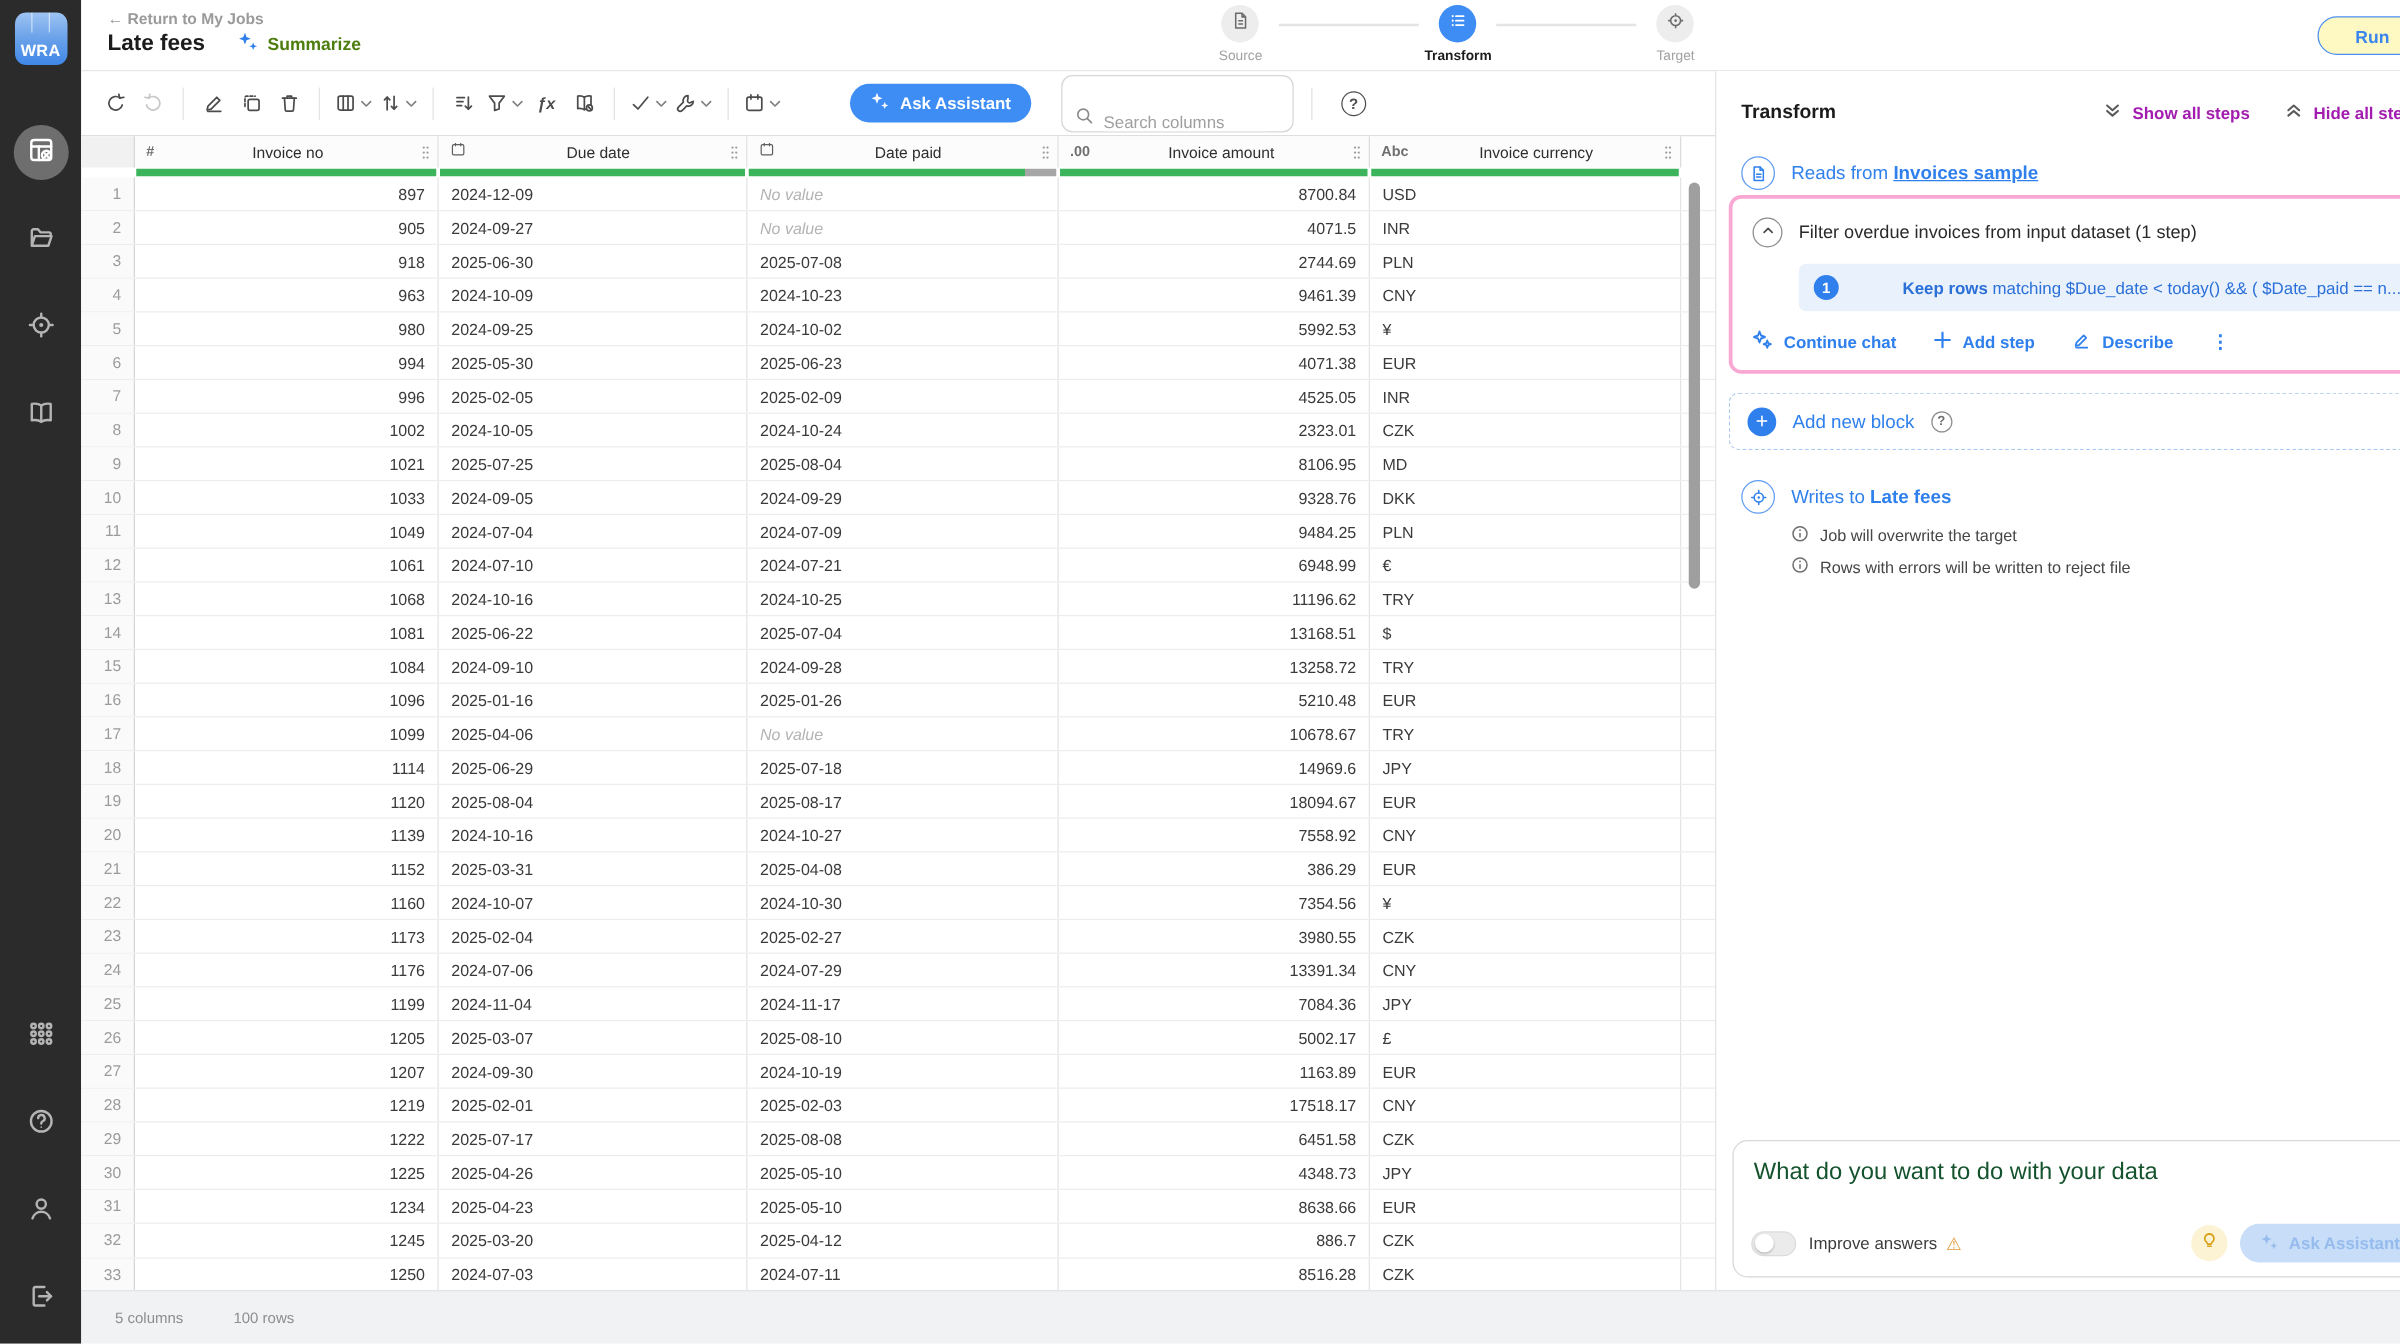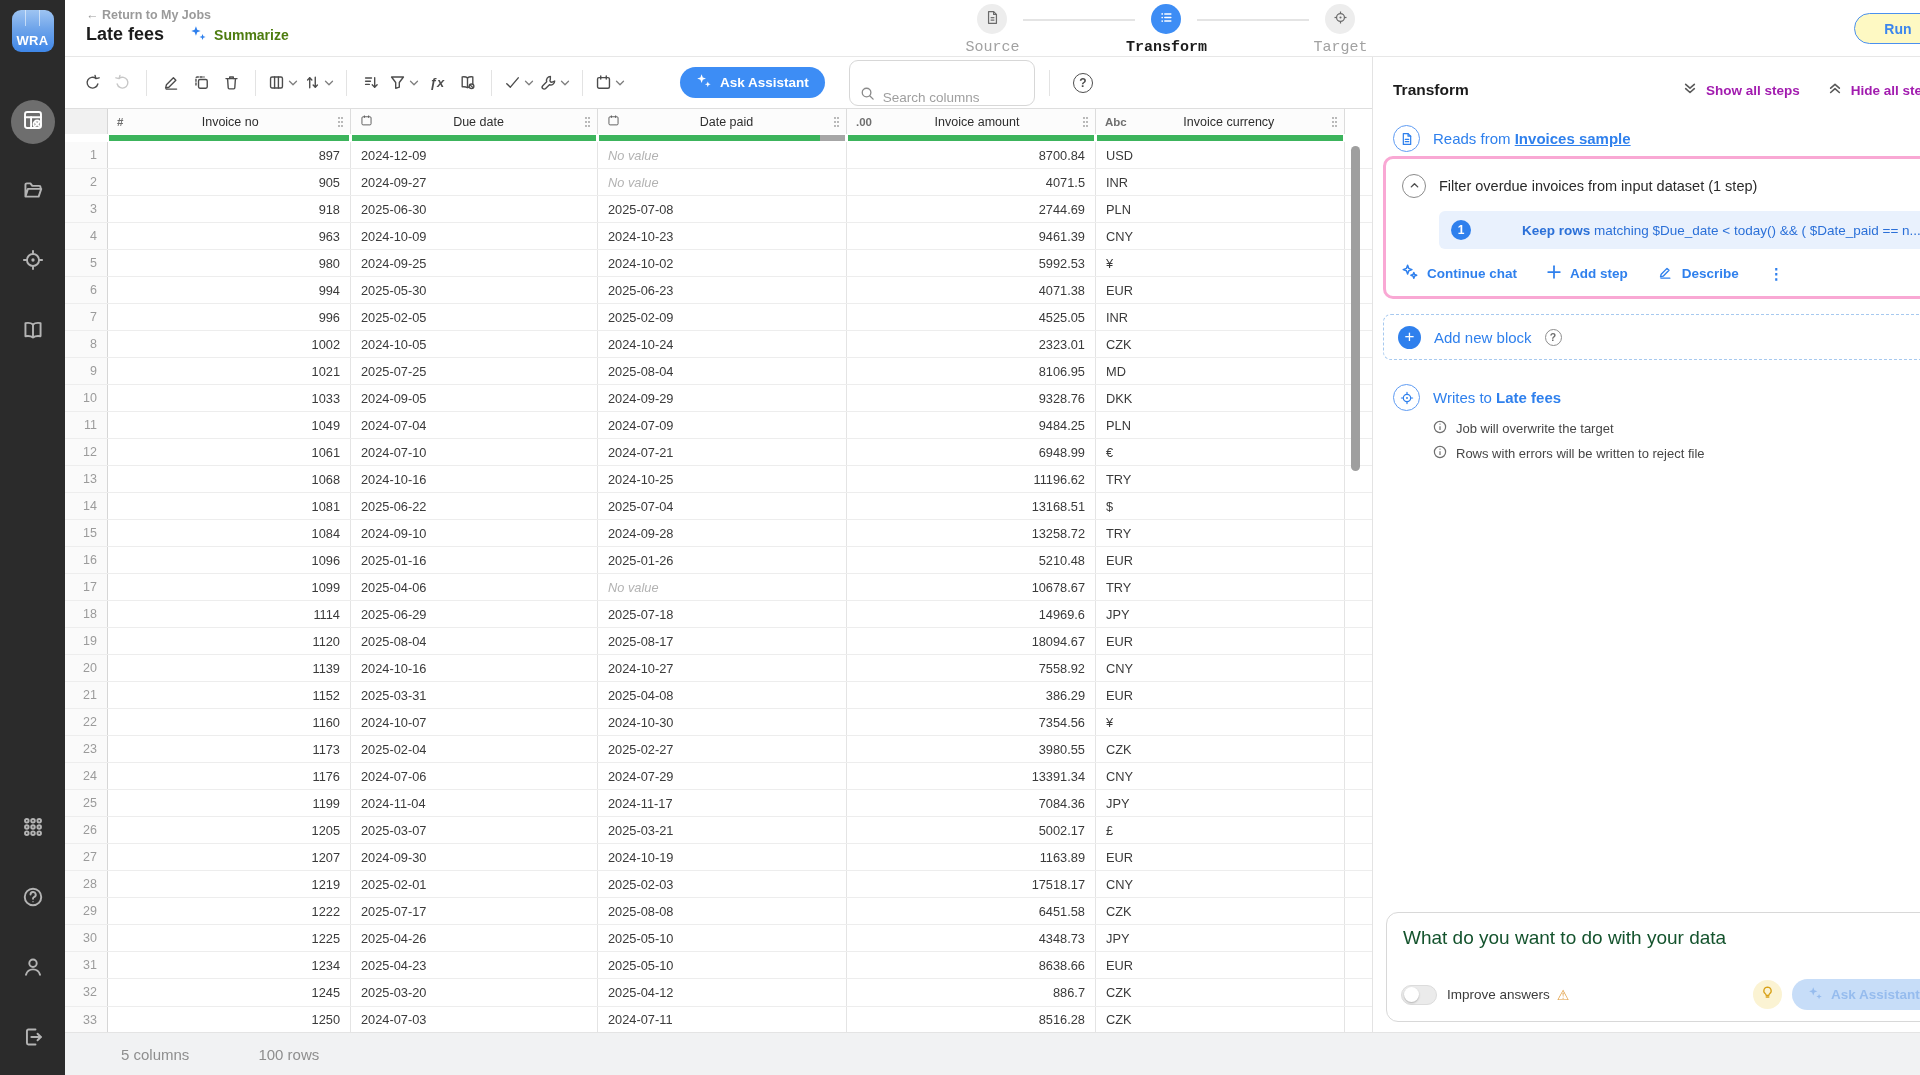--- a/index.html
+++ b/index.html
@@ -27,21 +27,21 @@
   
   .topbar { height:57px; border-bottom:1px solid #e7e7e7; position:relative; background:#fff; flex:0 0 57px; }
   .back { position:absolute; left:21px; top:8px; font-size:12.5px; font-weight:600; color:#9a9a9a; cursor:pointer; }
   .title-row { position:absolute; left:21px; top:24px; display:flex; align-items:center; gap:26px; }
   .page-title { font-size:18px; font-weight:bold; color:#1c1c1c; }
   .summarize { display:flex; align-items:center; gap:7px; color:#4d7c0f; font-size:14px; font-weight:bold; cursor:pointer; }
   .stepper { position:absolute; left:50%; top:4px; transform:translateX(-52px); display:flex; align-items:flex-start; }
   .step { display:flex; flex-direction:column; align-items:center; width:62px; }
   .step-circle { width:30px; height:30px; border-radius:50%; background:#ededed; display:flex; align-items:center; justify-content:center; }
   .step-circle.active { background:#3d8df5; }
-  .step-label { margin-top:5px; font-size:15px; color:#a2a2a2;font-family:Liberation Mono, monospace; }
+  .step-label { margin-top:5px; font-size:11px; color:#a2a2a2; }
   .step-label.active { color:#1c1c1c; font-weight:bold; }
   .step-line { width:112px; height:2px; background:#e4e4e4; margin-top:15px; }
   .run-btn { position:absolute; right:20px; top:13px; width:88px; height:31px; border:1.6px solid #4a90ef; border-radius:16px;
     color:#3b86ee; font-size:14px; font-weight:600; background:#fef9c3; display:flex; align-items:center; justify-content:center; cursor:pointer; }
 
   
   .content { flex:1; display:flex; min-height:0; }
   .main { width:1307px; flex:0 0 1307px; display:flex; flex-direction:column; background:#fff; }
 
   
@@ -127,21 +127,21 @@
   .toggle .knob { position:absolute; left:2px; top:1.5px; width:15px; height:15px; border-radius:50%; background:#fff; box-shadow:0 1px 2px rgba(0,0,0,.25); }
   .toggle-label { margin-left:10px; font-size:13.5px; color:#3c3c3c; }
   .warn { margin-left:7px; color:#e09b3d; font-size:14px; }
   .bulb-circle { margin-left:auto; width:29px; height:29px; border-radius:50%; background:#fbf3d3; display:flex; align-items:center; justify-content:center; cursor:pointer; }
   .bulb-circle svg { stroke:#d8a117; fill:none; stroke-width:1.4; stroke-linecap:round; stroke-linejoin:round; }
   .ask-disabled { margin-left:10px; height:31px; padding:0 16px; border-radius:16px; background:#c7ddf8; color:#96bcee;
     font-size:13.5px; font-weight:bold; display:flex; align-items:center; gap:8px; }
 
   
   .footer { height:43px; flex:0 0 43px; background:#f1f2f3; border-top:1px solid #e4e4e4; display:flex; align-items:center; padding-left:27px; gap:40px; }
-  .foot-txt { font-size:15px; color:#8e8e8e;margin-left:29px; }
+  .foot-txt { font-size:12px; color:#8e8e8e; }
 </style>
 </head>
 <body>
 
 <div class="app">
 
   <div class="sidebar">
     <div class="logo">WRA</div>
     <div class="nav-top">
       <div class="nav-item active">
@@ -718,21 +718,21 @@
                 <div class="td cw1 num">1199</div>
                 <div class="td cw2">2024-11-04</div>
                 <div class="td cw3">2024-11-17</div>
                 <div class="td cw4 num">7084.36</div>
                 <div class="td cw5">JPY</div>
               </div>
               <div class="tr">
                 <div class="td td-gut">26</div>
                 <div class="td cw1 num">1205</div>
                 <div class="td cw2">2025-03-07</div>
-                <div class="td cw3">2025-03-21</div>
+                <div class="td cw3">2025-08-10</div>
                 <div class="td cw4 num">5002.17</div>
                 <div class="td cw5">£</div>
               </div>
               <div class="tr">
                 <div class="td td-gut">27</div>
                 <div class="td cw1 num">1207</div>
                 <div class="td cw2">2024-09-30</div>
                 <div class="td cw3">2024-10-19</div>
                 <div class="td cw4 num">1163.89</div>
                 <div class="td cw5">EUR</div>

